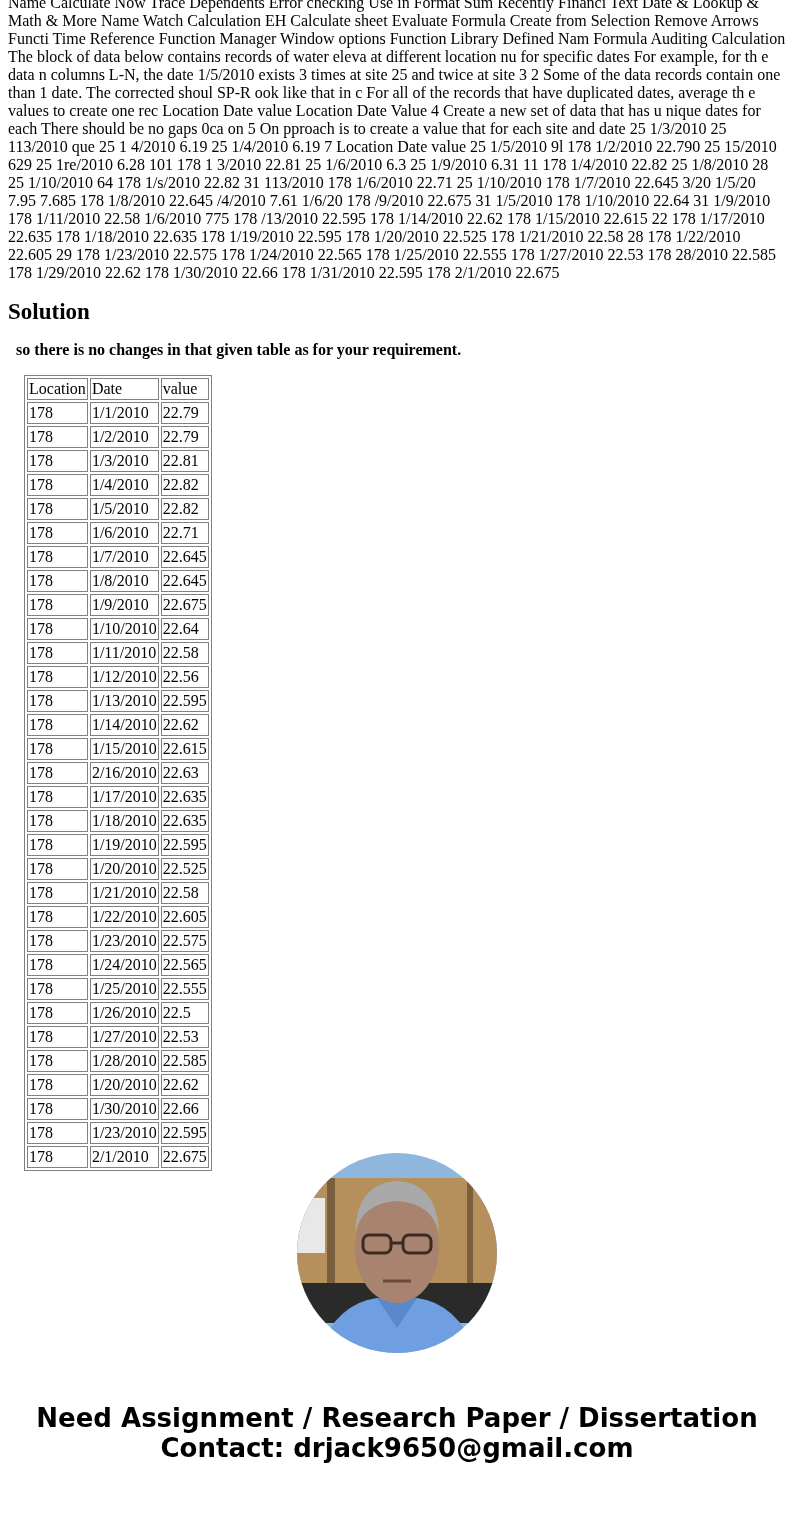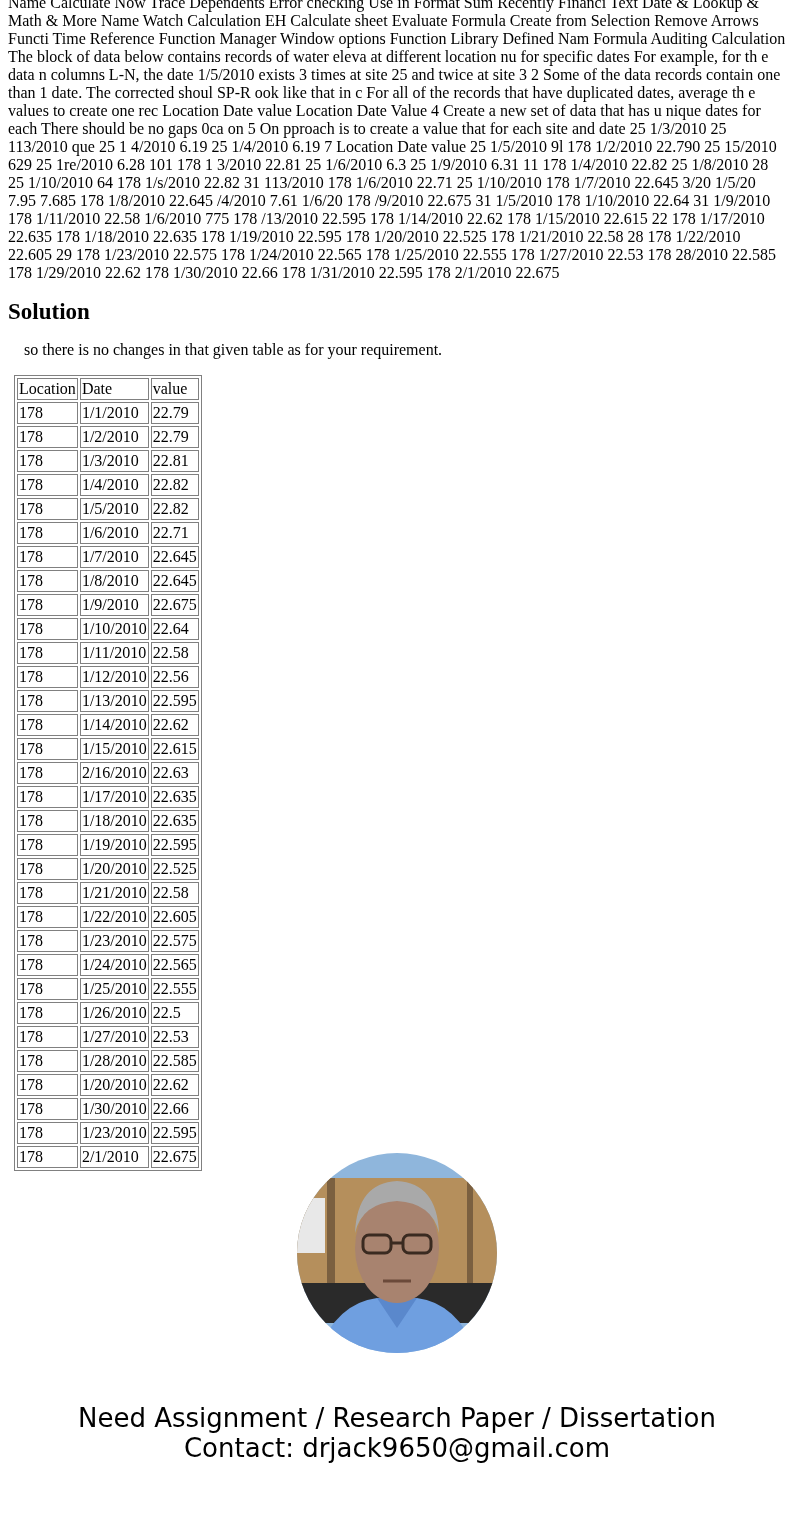--- a/index.html
+++ b/index.html
@@ -18,26 +18,26 @@
     line-height: 18px;
     margin-top: -6px;
     position: relative;
   }
   h3 {
     font-size: 23px;
     font-weight: bold;
     margin: 19px 0 18px 0;
     line-height: 22px;
   }
-  .answer { margin: 0 0 16px 16px; line-height: 18px; }
+  .answer { margin: 0 0 16px 8px; line-height: 18px; font-weight: bold; }
   table.data {
     border: 1px solid #808080;
     border-collapse: separate;
     border-spacing: 2px;
-    margin-left: 6px;
+    margin-left: 16px;
   }
   table.data td {
     border: 1px solid #808080;
     padding: 1px;
     line-height: 18px;
     font-size: 16px;
     white-space: nowrap;
   }
   .profile {
     position: absolute;
@@ -48,21 +48,21 @@
     border-radius: 50%;
     overflow: hidden;
   }
   .cta {
     position: absolute;
     left: 0;
     top: 1403px;
     width: 794px;
     text-align: center;
     font-family: "DejaVu Sans", sans-serif;
-    font-weight: normal;
+    font-weight: bold;
     font-size: 26px;
     line-height: 30px;
   }
 </style>
 </head>
 <body>
 
 <div class="content">
   <p class="question">Name Calculate Now Trace Dependents Error checking Use in Format Sum Recently Financi Text Date &amp; Lookup &amp; Math &amp; More Name Watch Calculation EH Calculate sheet Evaluate Formula Create from Selection Remove Arrows Functi Time Reference Function Manager Window options Function Library Defined Nam Formula Auditing Calculation The block of data below contains records of water eleva at different location nu for specific dates For example, for th e data n columns L-N, the date 1/5/2010 exists 3 times at site 25 and twice at site 3 2 Some of the data records contain one than 1 date. The corrected shoul SP-R ook like that in c For all of the records that have duplicated dates, average th e values to create one rec Location Date value Location Date Value 4 Create a new set of data that has u nique dates for each There should be no gaps 0ca on 5 On pproach is to create a value that for each site and date 25 1/3/2010 25 113/2010 que 25 1 4/2010 6.19 25 1/4/2010 6.19 7 Location Date value 25 1/5/2010 9l 178 1/2/2010 22.790 25 15/2010 629 25 1re/2010 6.28 101 178 1 3/2010 22.81 25 1/6/2010 6.3 25 1/9/2010 6.31 11 178 1/4/2010 22.82 25 1/8/2010 28 25 1/10/2010 64 178 1/s/2010 22.82 31 113/2010 178 1/6/2010 22.71 25 1/10/2010 178 1/7/2010 22.645 3/20 1/5/20 7.95 7.685 178 1/8/2010 22.645 /4/2010 7.61 1/6/20 178 /9/2010 22.675 31 1/5/2010 178 1/10/2010 22.64 31 1/9/2010 178 1/11/2010 22.58 1/6/2010 775 178 /13/2010 22.595 178 1/14/2010 22.62 178 1/15/2010 22.615 22 178 1/17/2010 22.635 178 1/18/2010 22.635 178 1/19/2010 22.595 178 1/20/2010 22.525 178 1/21/2010 22.58 28 178 1/22/2010 22.605 29 178 1/23/2010 22.575 178 1/24/2010 22.565 178 1/25/2010 22.555 178 1/27/2010 22.53 178 28/2010 22.585 178 1/29/2010 22.62 178 1/30/2010 22.66 178 1/31/2010 22.595 178 2/1/2010 22.675</p>
 

